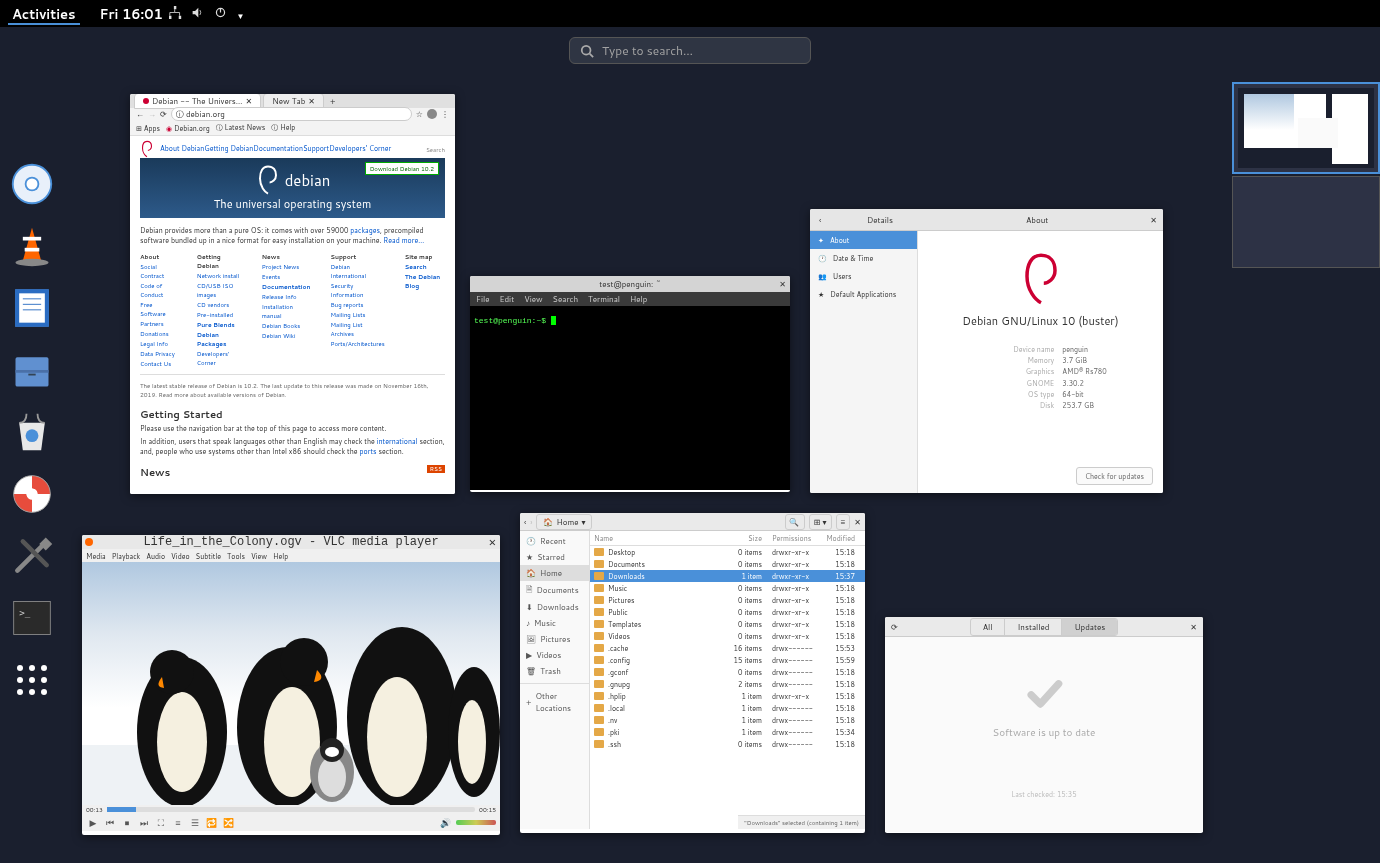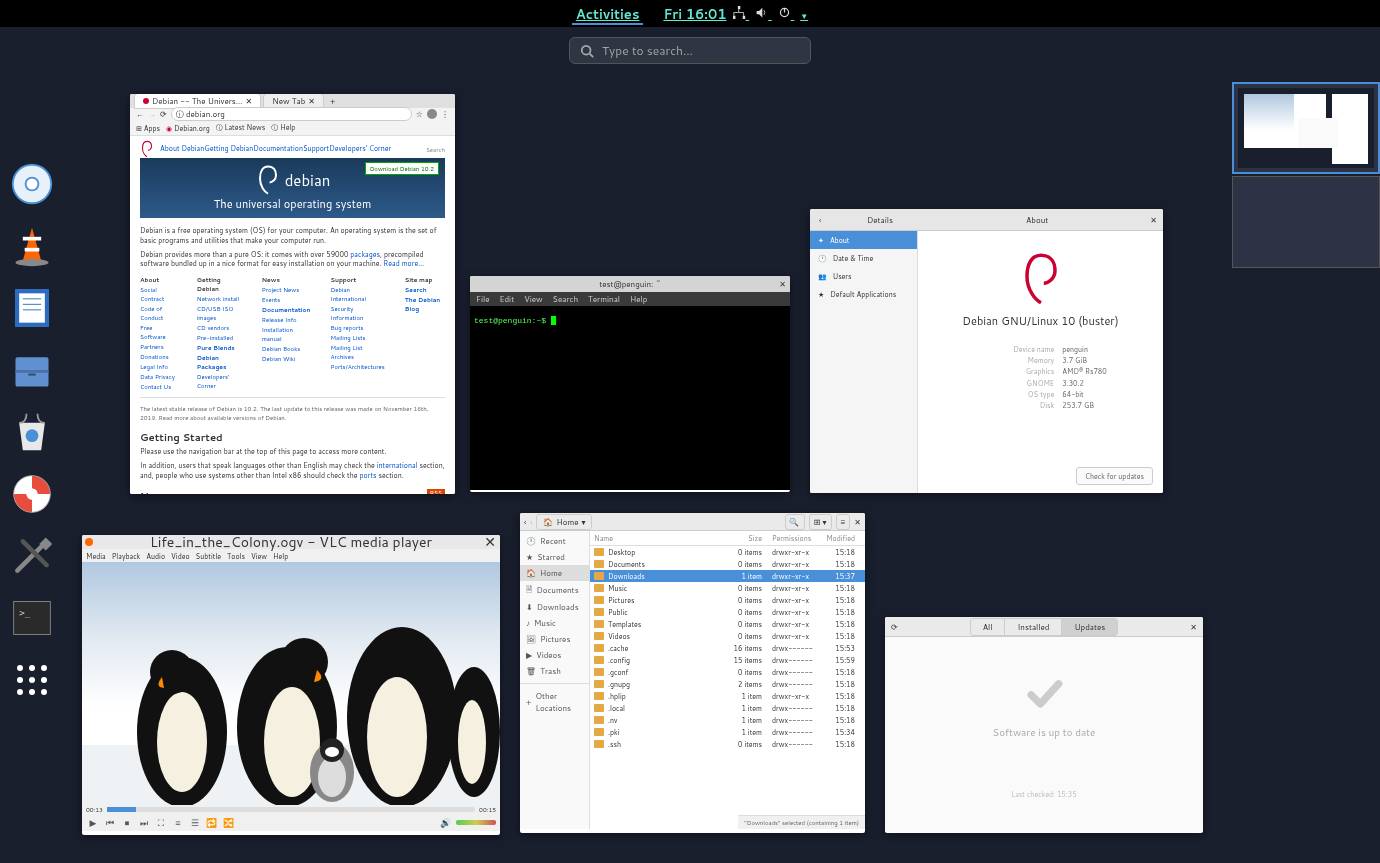--- a/index.html
+++ b/index.html
@@ -1,19 +1,19 @@
 <!DOCTYPE html>
 <html><head>
 <meta charset="utf-8">
 <style>
 * { margin: 0; padding: 0; box-sizing: border-box; }
 body { width: 1380px; height: 863px; background: #1a1f2e; font-family: "Cantarell", sans-serif; color: #333; overflow: hidden; position: relative; font-size: 12px; }
 
 
-.topbar { height: 27px; background: #000; color: #5eead4; display: flex; align-items: center; justify-content: center; padding: 0 8px; font-size: 13px; text-decoration: underline; }
+.topbar { height: 27px; background: #000; color: #ffffff; display: flex; align-items: center; justify-content: flex-start; padding: 0 8px; font-size: 13px; }
 .topbar .activities { font-weight: bold; border-bottom: 2px solid #4a90d9; padding: 3px 4px 0; }
 .topbar .clock { font-weight: bold; margin-left: 20px; }
 .topbar .sysicons span { margin-left: 6px; }
 
 
 .searchbar { position: absolute; top: 37px; left: 50%; transform: translateX(-50%); width: 242px; height: 27px; background: rgba(50,55,70,0.9); border: 1px solid #555; border-radius: 6px; display: flex; align-items: center; padding: 0 10px; color: #a3a3a3; }
 .searchbar svg { width: 14px; height: 14px; margin-right: 8px; }
 
 
 .dock { position: absolute; left: 0; top: 50%; transform: translateY(-50%); width: 64px; display: flex; flex-direction: column; align-items: center; gap: 14px; padding: 14px 0; }
@@ -60,21 +60,21 @@
 .set-item { padding: 4px 8px; display: flex; align-items: center; gap: 6px; }
 .set-item.active { background: #4a90d9; color: #fff; }
 .settings-main { flex: 1; background: #fff; display: flex; flex-direction: column; align-items: center; padding-top: 20px; font-size: 8px; color: #666; position: relative; }
 .info-table { margin-top: 15px; font-size: 7px; }
 .info-table .row { display: flex; gap: 8px; line-height: 1.6; }
 .info-table .label { width: 80px; text-align: right; color: #aaa; }
 .info-table .value { color: #666; }
 .check-updates { position: absolute; bottom: 8px; right: 10px; border: 1px solid #ccc; border-radius: 3px; padding: 3px 8px; font-size: 7px; background: #fafafa; }
 
 
-.vlc-title { background: #e8e8e8; height: 14px; display: flex; align-items: center; justify-content: center; font-size: 14px; position: relative; }
+.vlc-title { background: #e8e8e8; height: 14px; display: flex; align-items: center; justify-content: center; font-size: 12px; position: relative; font-family: Liberation Mono, monospace; }
 .vlc-title .dot { position: absolute; left: 3px; width: 8px; height: 8px; background: #f60; border-radius: 50%; }
 .vlc-menu { background: #f0f0f0; height: 13px; display: flex; gap: 6px; padding: 0 4px; align-items: center; font-size: 7px; color: #333; }
 .vlc-video { height: 243px; background: linear-gradient(#b0c8e0, #e0e8f0 30%, #fff 60%); position: relative; overflow: hidden; }
 .vlc-progress { height: 8px; background: #f0f0f0; display: flex; align-items: center; padding: 0 4px; font-size: 6px; gap: 4px; }
 .vlc-track { flex: 1; height: 5px; background: #ddd; border-radius: 2px; position: relative; }
 .vlc-fill { position: absolute; left: 0; top: 0; height: 100%; width: 8%; background: #4a90d9; }
 .vlc-controls { height: 18px; background: #f0f0f0; display: flex; align-items: center; padding: 0 4px; gap: 3px; }
 .vlc-btn { width: 14px; height: 14px; display: flex; align-items: center; justify-content: center; color: #555; }
 
 
@@ -284,21 +284,20 @@
         <div class="hero-download">Download Debian 10.2</div>
         <div style="display:flex;align-items:center;gap:4px;">
           <svg width="26" height="32" viewBox="0 0 30 40">
               <path d="M15 3 C22 3 25 8 25 14 C25 20 20 23 17 23 M15 3 C8 3 5 10 5 18 C5 28 11 35 15 37" fill="none" stroke="#fff" stroke-width="2.5"></path>
             </svg>
           <span style="font-size:15px;">debian</span>
         </div>
         <span style="font-size:11px;">The universal operating system</span>
       </div>
       <div class="deb-section">
-        <p>Debian is a free operating system (OS) for your computer. An operating system is the set of basic programs and utilities that make your computer run.</p>
         <p style="margin-top:4px;"><span>Debian provides more than a pure OS: it comes with over 59000 </span><span style="color:#0055cc;">packages</span><span>, precompiled software bundled up in a nice format for easy installation on your machine. </span><span style="color:#0055cc;">Read more...</span></p>
       </div>
       <div class="links-cols">
         <div>
             <b style="color:#333;">About</b>
             <span>Social Contract</span>
             <span>Code of Conduct</span>
             <span>Free Software</span>
             <span>Partners</span>
             <span>Donations</span>

